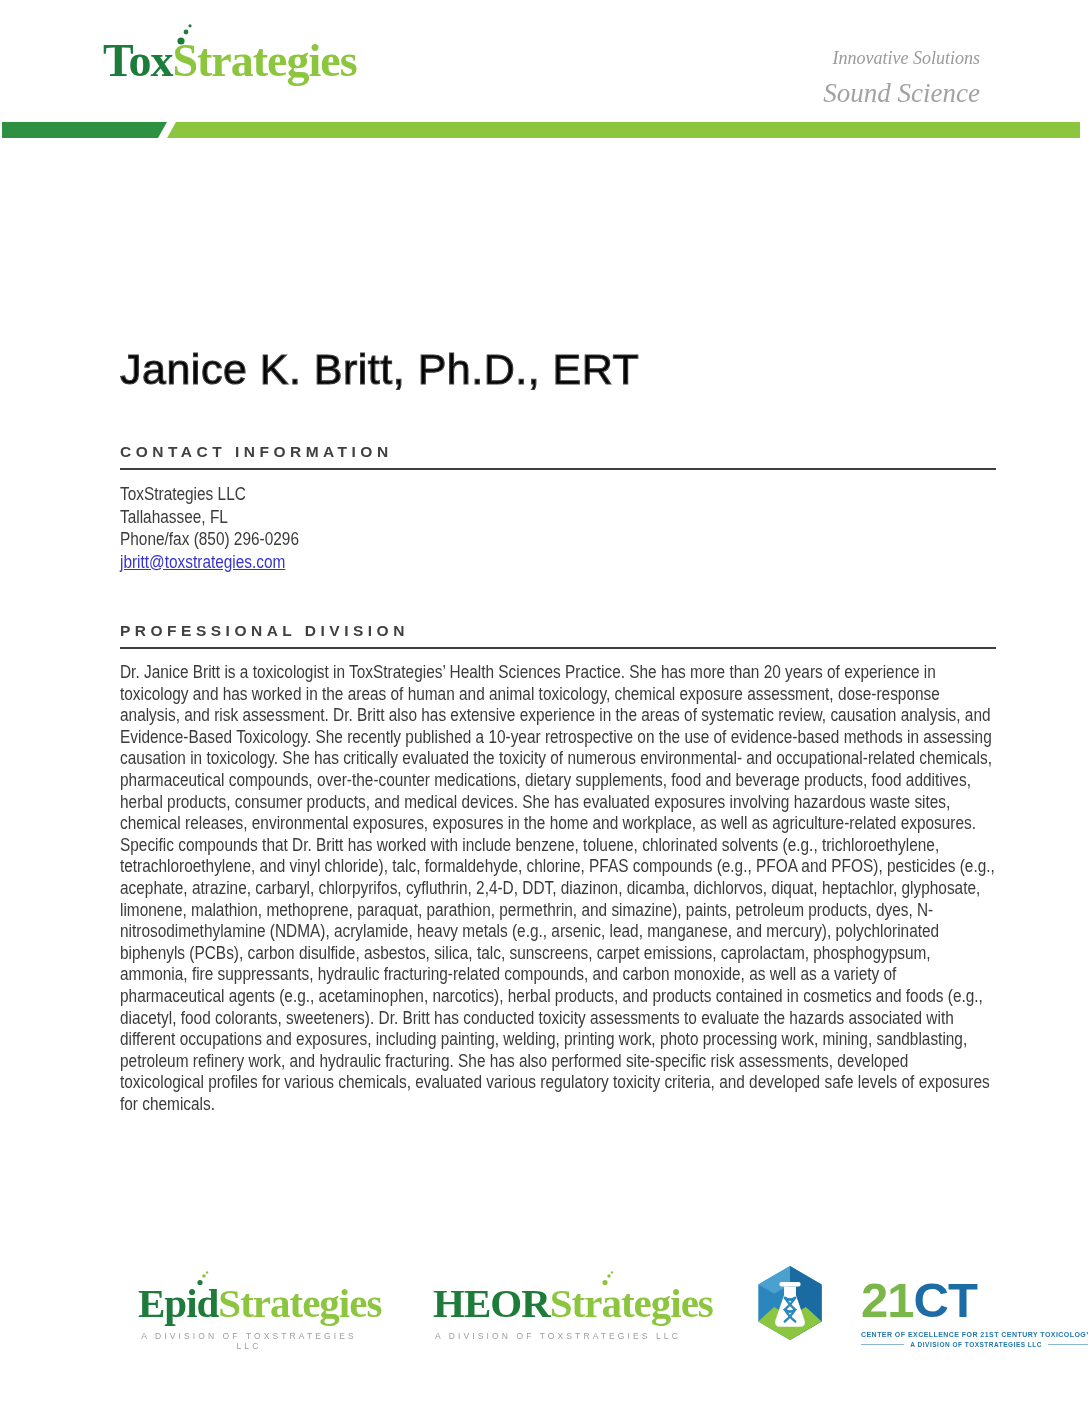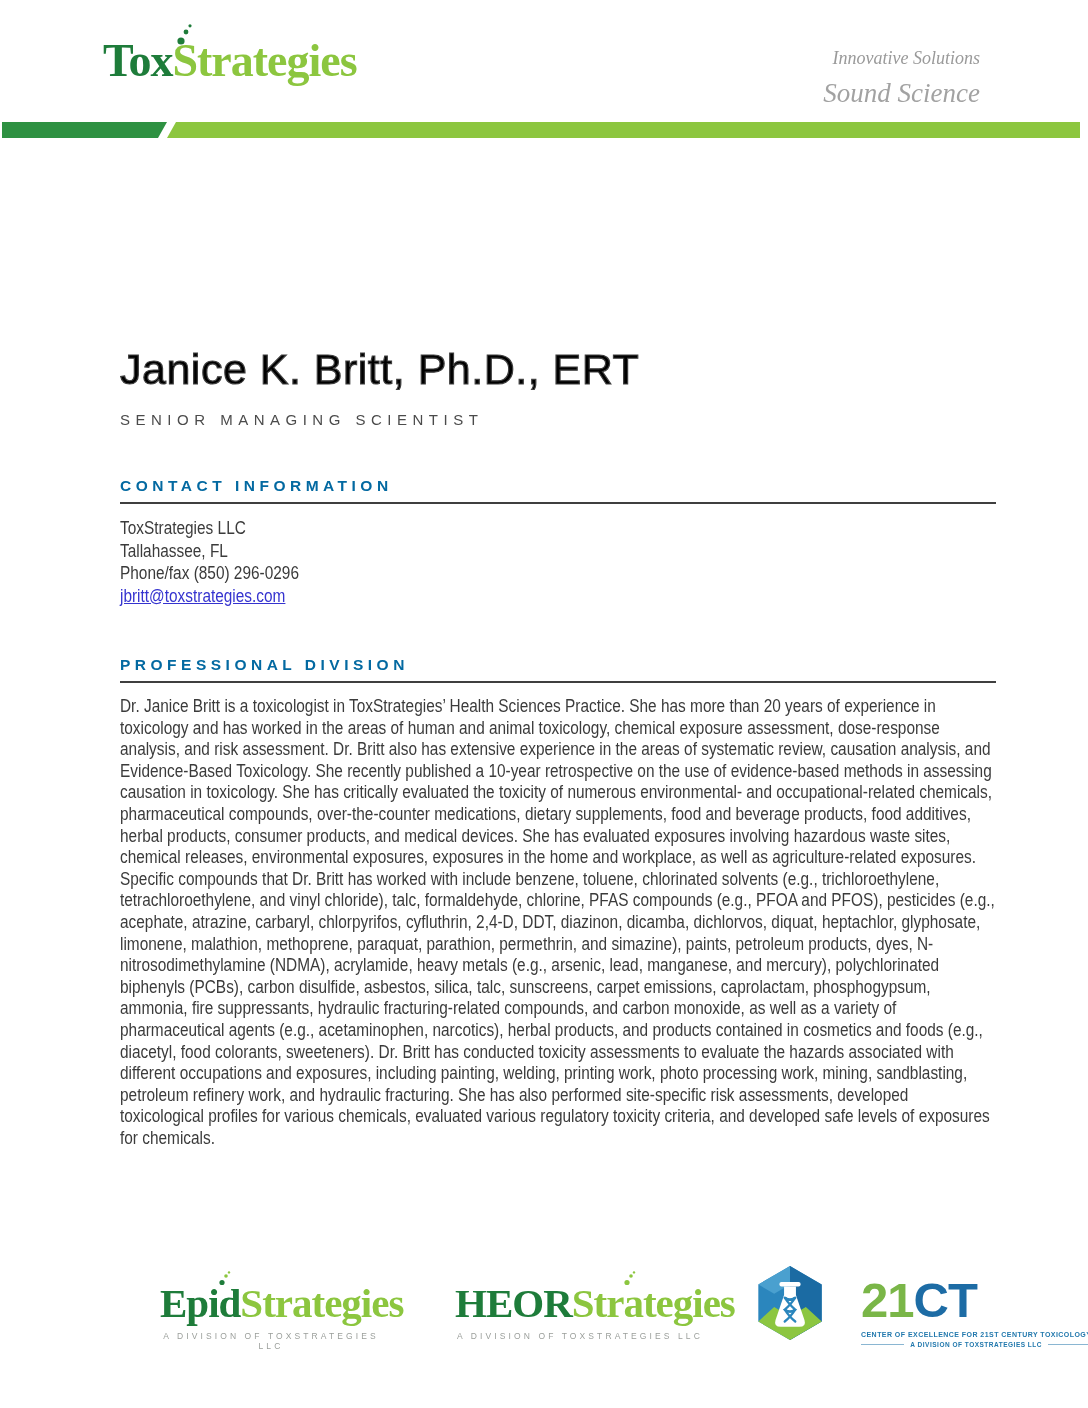--- a/index.html
+++ b/index.html
@@ -31,33 +31,33 @@
   
   .content { position:absolute; left:120px; top:345px; width:876px; }
 
   .name { font-size:43px; font-weight:400; color:#000000;
           -webkit-text-stroke:1.2px #3f3f3f; letter-spacing:0.5px; }
   @supports not (-webkit-text-stroke: 1px #000) { .name { color:#4a4a4a; } }
 
   .role { margin-top:17px; font-size:15px; letter-spacing:5.5px; color:#4b4b4b; }
 
   h2.section-heading { margin-top:49px; font-size:15.5px; font-weight:700;
-          letter-spacing:4.5px; color:#0369a1;
+          letter-spacing:4.5px; color:#404040;
           border-bottom:2.5px solid #3f3f3f; padding-bottom:7px; }
 
   .narrow { transform:scaleX(0.88); transform-origin:0 0; width:113.6%; }
 
   .contact-block { margin-top:13px; font-size:17.5px; line-height:22.5px; color:#3b3b3b; }
   .email-link { color:#3533cf; text-decoration:underline; }
 
   .profile-body { margin-top:13px; font-size:17.5px; line-height:21.6px; color:#3b3b3b; }
 
   
   .flogo { position:absolute; text-align:center;
-           font-family:"Liberation Serif", serif;margin-left:22px; }
+           font-family:"Liberation Serif", serif; }
   .flogo .big { font-size:41px; line-height:1; position:relative; display:inline-block; }
   .f-dark  { color:#1e7c3a; font-weight:700; letter-spacing:-1px; }
   .f-light { color:#8cc63f; font-weight:700; letter-spacing:-1px; }
   .division { margin-top:7px; font-family:"Liberation Sans", sans-serif;
               font-size:8.5px; letter-spacing:3.1px; color:#9b9f9b; }
   .epid { left:138px; top:1283px; width:222px; }
   .heor { left:433px; top:1283px; width:250px; }
   .mini-dots { position:absolute; top:-12px; }
   .epid .mini-dots { left:58px; }
   .heor .mini-dots { left:168px; }
@@ -95,21 +95,20 @@
     <div class="tag2">Sound Science</div>
   </div>
 
   <div class="bar">
     <div class="bar-dark"></div>
     <div class="bar-light"></div>
   </div>
 
   <div class="content">
     <h1 class="name">Janice K. Britt, Ph.D., ERT</h1>
-    <div class="role">SENIOR MANAGING SCIENTIST</div>
 
     <section>
       <h2 class="section-heading">CONTACT INFORMATION</h2>
       <div class="contact-block narrow">
         <div>ToxStrategies LLC</div>
         <div>Tallahassee, FL</div>
         <div>Phone/fax (850) 296-0296</div>
         <div><a class="email-link" href="#">jbritt@toxstrategies.com</a></div>
       </div>
     </section>

